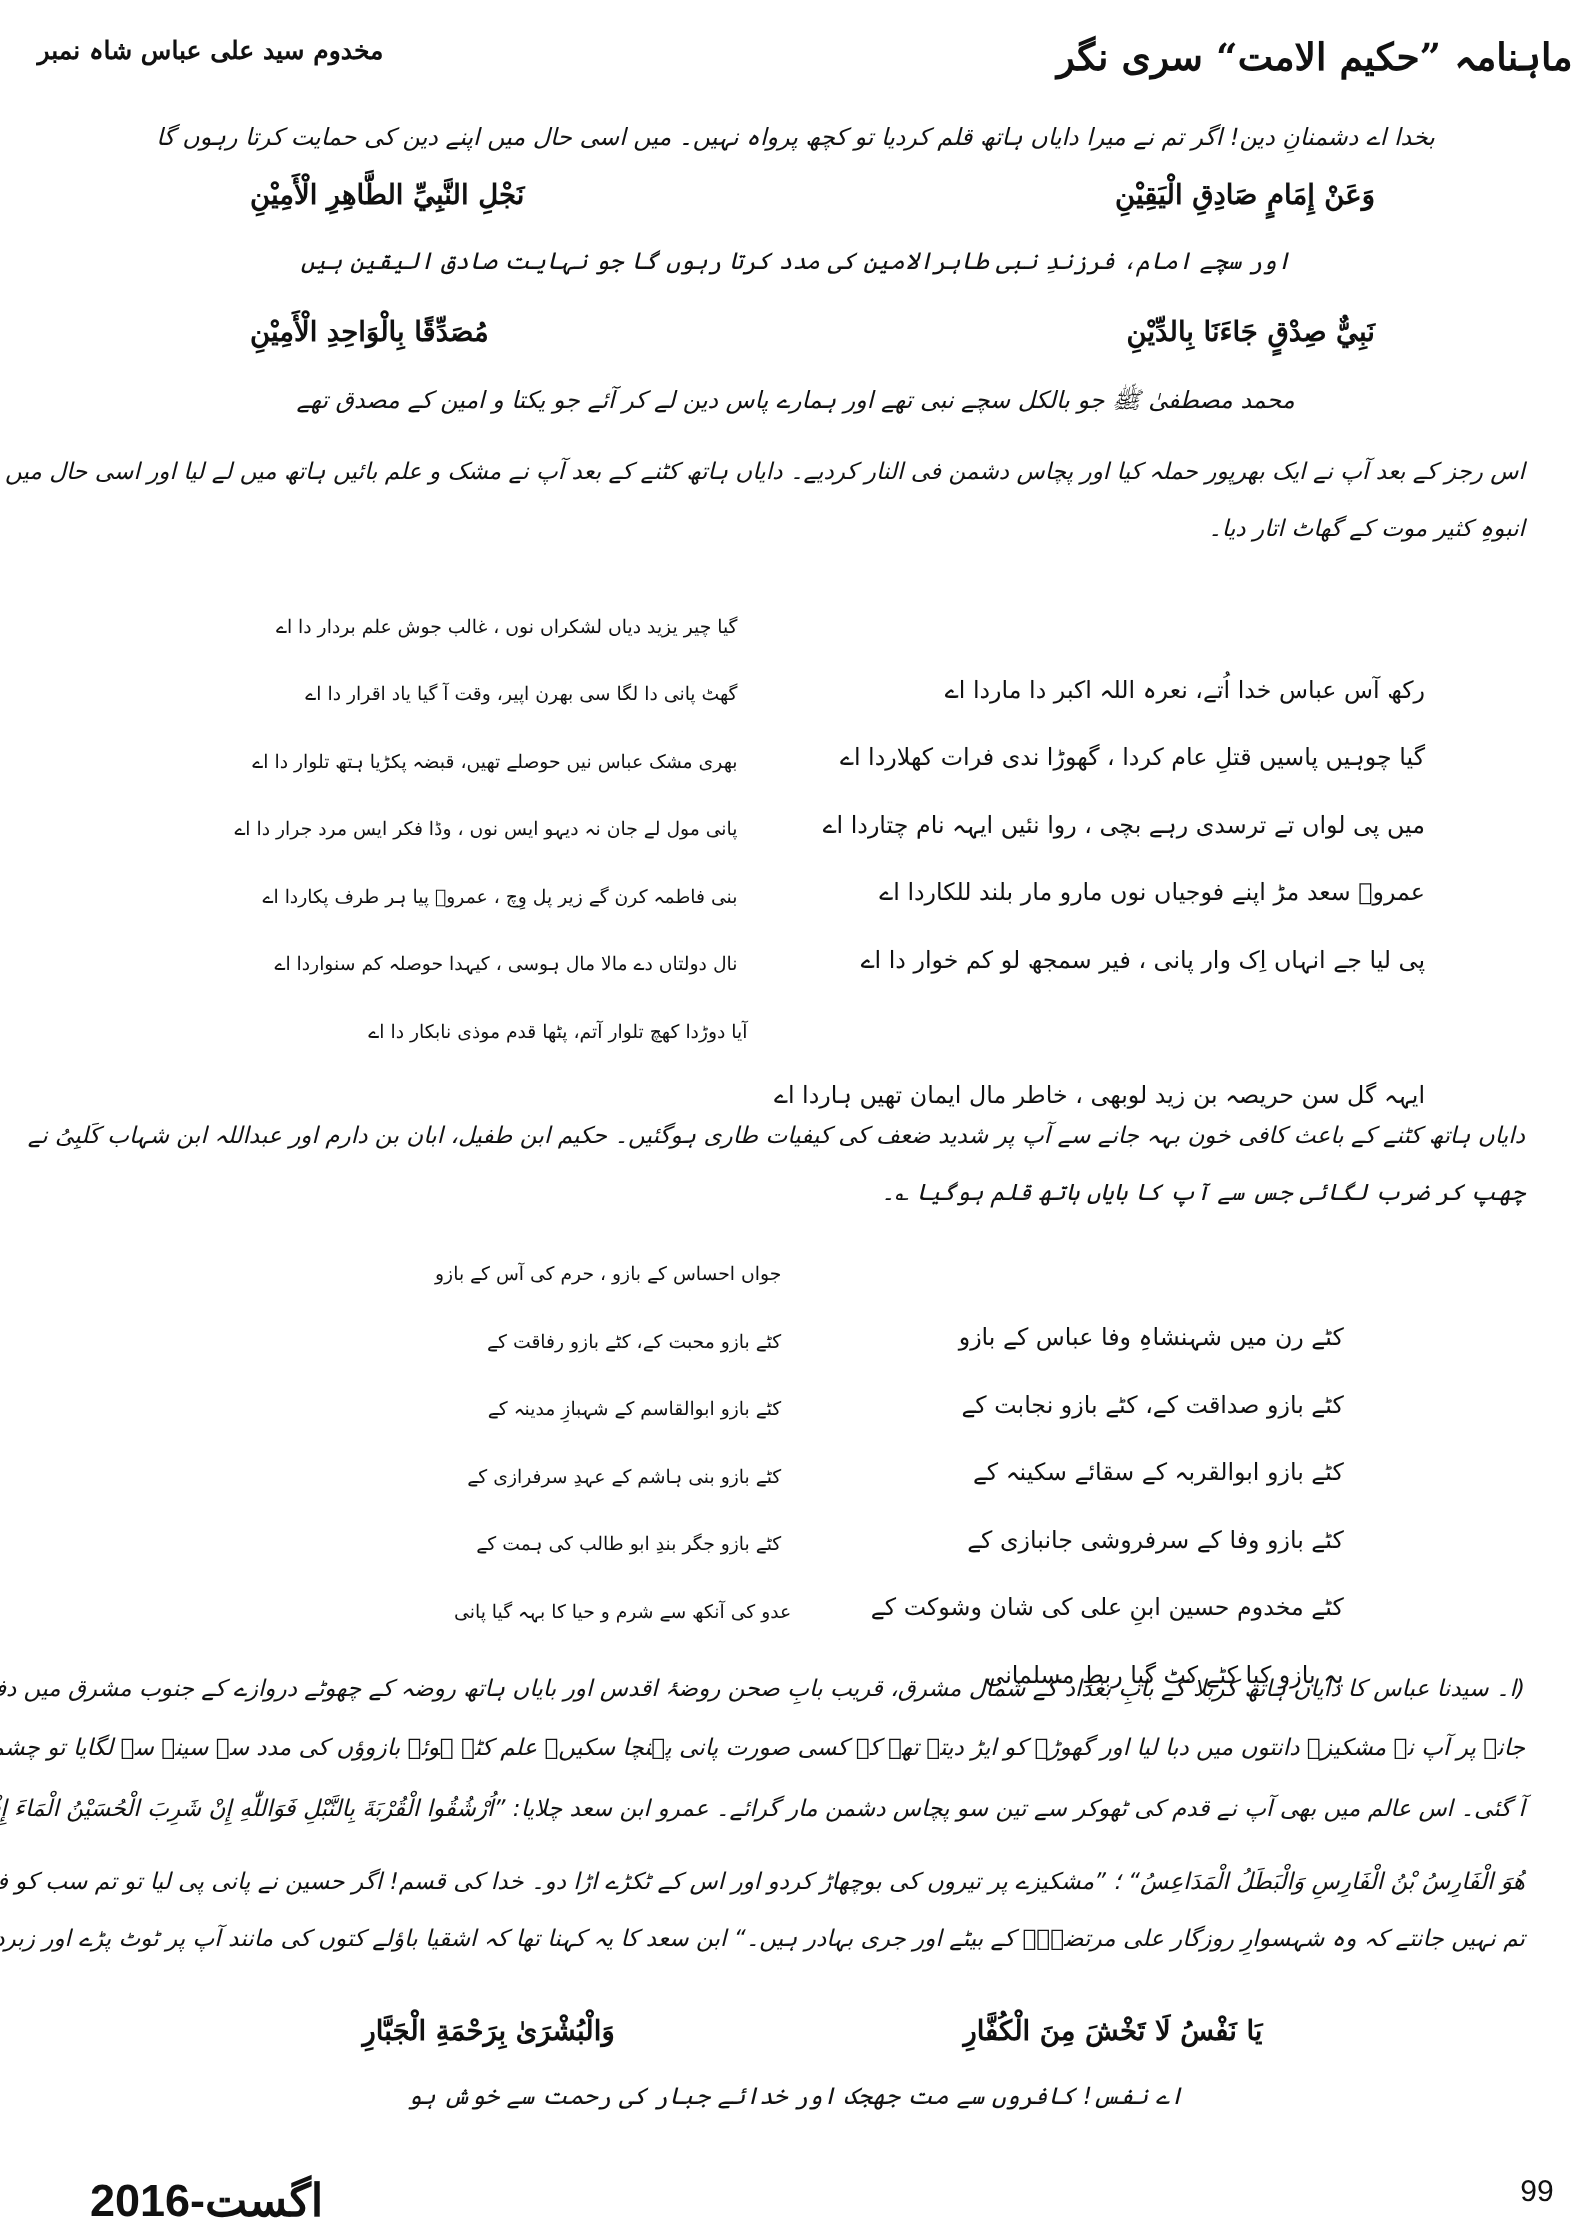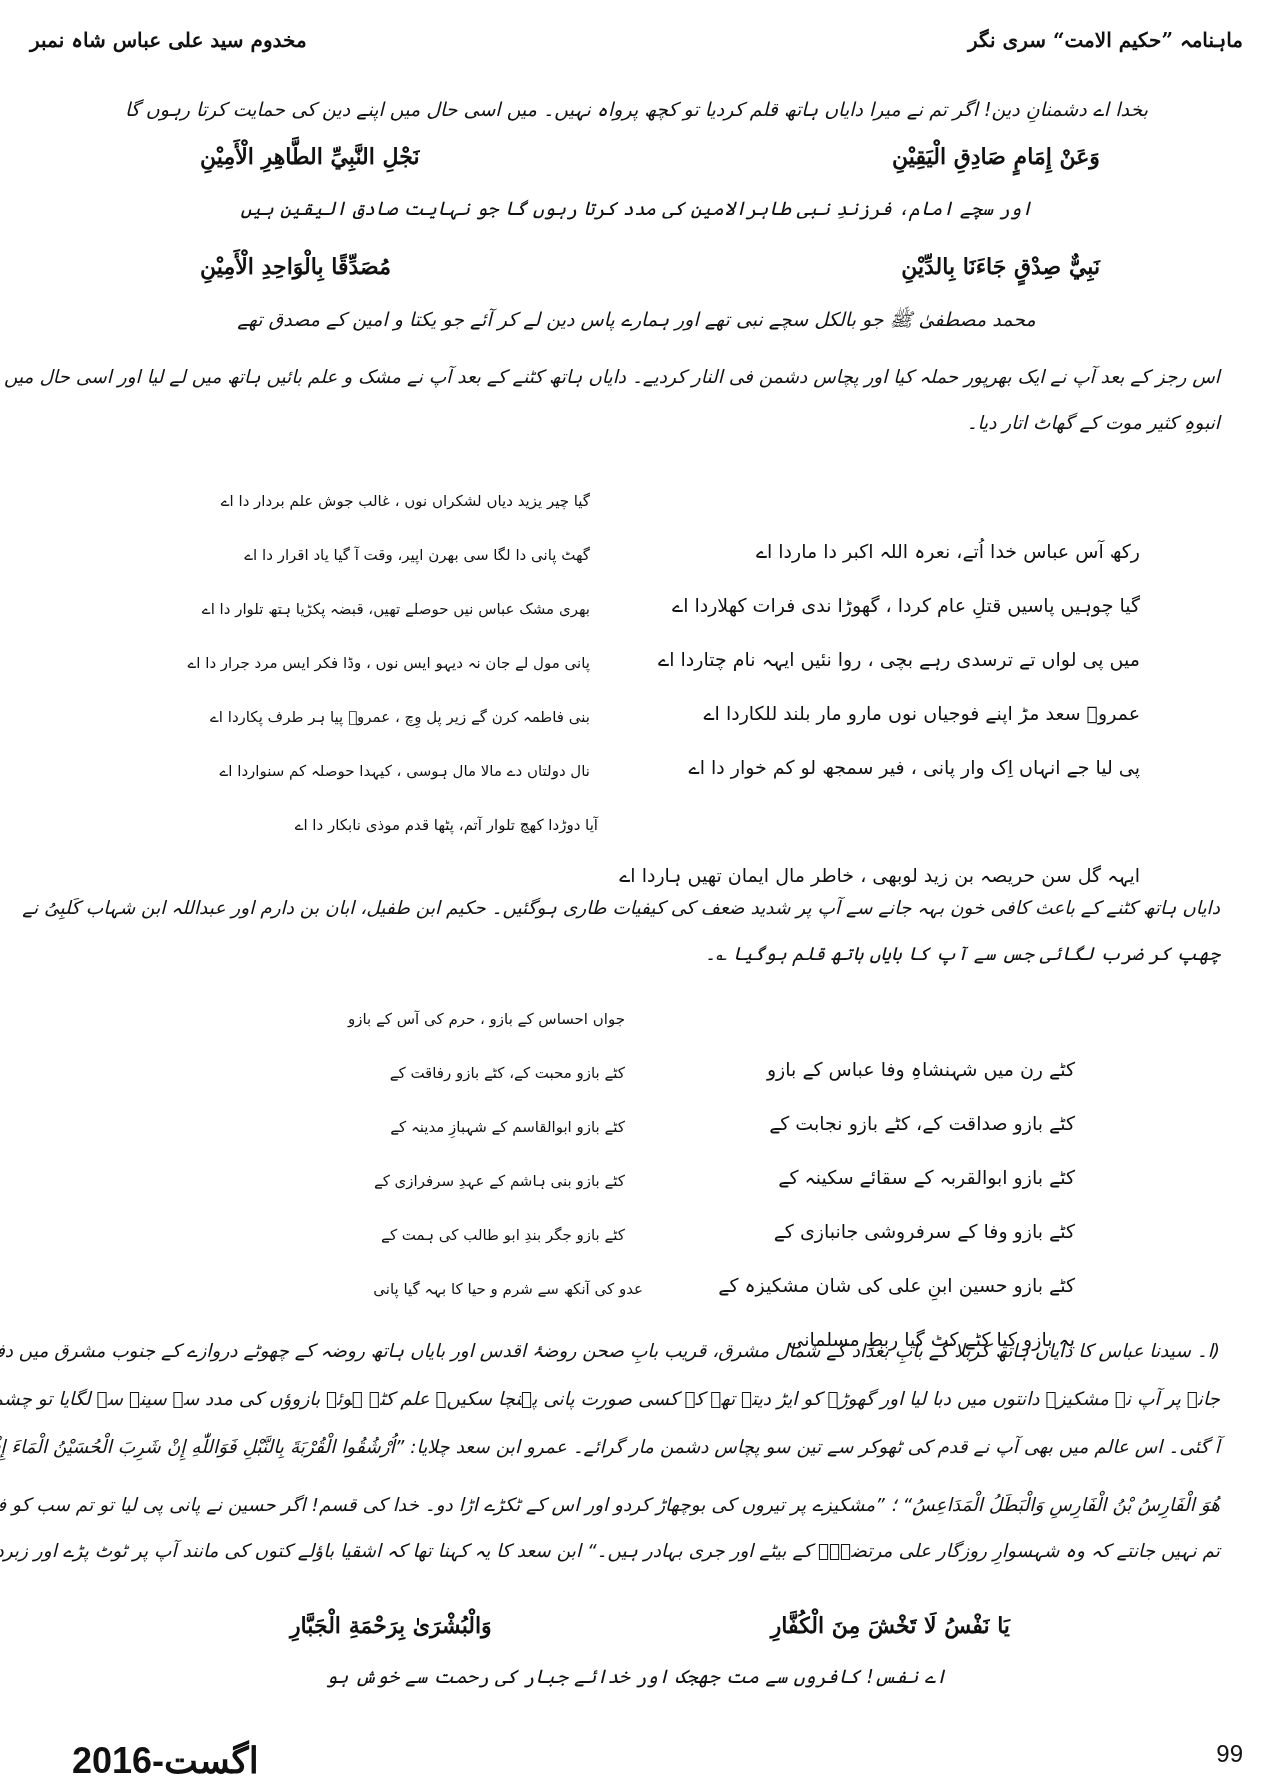--- a/index.html
+++ b/index.html
@@ -3,21 +3,21 @@
 <meta charset="utf-8">
 <style>
   html, body { margin: 0; padding: 0; background: #ffffff; }
   body {
     width: 1273px; height: 1786px; position: relative; overflow: hidden;
     font-family: "DejaVu Sans", sans-serif; color: #111111;
   }
   .page { position: absolute; left: 0; top: 0; width: 1273px; height: 1786px; }
   .rtl { direction: rtl; unicode-bidi: embed; }
   .header-right {
-    position: absolute; right: 30px; top: 28px; font-size: 20px; font-weight: bold;
+    position: absolute; right: 15px; top: 28px; font-size: 30px; font-weight: bold;
     font-family: "DejaVu Serif", serif; white-space: nowrap;
   }
   .header-left {
     position: absolute; left: 30px; top: 28px; font-size: 20px; font-weight: bold;
     font-family: "DejaVu Serif", serif; white-space: nowrap;
   }
   .center-line {
     position: absolute; left: 0; width: 1273px; text-align: center; white-space: nowrap;
     font-size: 19px; font-style: italic;
   }
@@ -112,26 +112,26 @@
     </div>
     <div class="poem-row" style="top:108px;">
       <span class="col-right">کٹے بازو ابوالقربہ کے سقائے سکینہ کے</span>
       <span class="col-left" style="right:450px;">کٹے بازو ابوالقاسم کے شہبازِ مدینہ کے</span>
     </div>
     <div class="poem-row" style="top:162px;">
       <span class="col-right">کٹے بازو وفا کے سرفروشی جانبازی کے</span>
       <span class="col-left" style="right:450px;">کٹے بازو بنی ہاشم کے عہدِ سرفرازی کے</span>
     </div>
     <div class="poem-row" style="top:216px;">
-      <span class="col-right">کٹے بازو حسین ابنِ علی کی شان مشکیزہ کے</span>
+      <span class="col-right">کٹے مخدوم حسین ابنِ علی کی شان وشوکت کے</span>
       <span class="col-left" style="right:450px;">کٹے بازو جگر بندِ ابو طالب کی ہمت کے</span>
     </div>
     <div class="poem-row" style="top:270px;">
       <span class="col-right">یہ بازو کیا کٹے کٹ گیا ربطِ مسلمانی</span>
-      <span class="col-left" style="right:432px;">عدو کی آنکھ سے شرم و حیا کا بہہ گیا پانی</span>
+      <span class="col-left" style="right:442px;">عدو کی آنکھ سے شرم و حیا کا بہہ گیا پانی</span>
     </div>
   </div>
 
   <div class="prose-line rtl" style="top:1340px;">(ا۔ سیدنا عباس کا دایاں ہاتھ کربلا کے بابِ بغداد کے شمال مشرق، قریب بابِ صحن روضۂ اقدس اور بایاں ہاتھ روضہ کے چھوٹے دروازے کے جنوب مشرق میں دفن ہے۔) دونوں ہاتھ کٹ</div>
   <div class="prose-line rtl" style="top:1388px;">جانے پر آپ نے مشکیزہ دانتوں میں دبا لیا اور گھوڑے کو ایڑ دیتے تھے کہ کسی صورت پانی پہنچا سکیں۔ علم کٹے ہوئے بازوؤں کی مدد سے سینے سے لگایا تو چشمِ فلک کو شہیدِ موتہ جعفر طیارؓ کی یاد</div>
   <div class="prose-line rtl" style="top:1436px;">آ گئی۔ اس عالم میں بھی آپ نے قدم کی ٹھوکر سے تین سو پچاس دشمن مار گرائے۔ عمرو ابن سعد چلایا: ”اُرْشُقُوا الْقُرْبَةَ بِالنَّبْلِ فَوَاللّٰهِ إِنْ شَرِبَ الْحُسَيْنُ الْمَاءَ إِفْنَاكُمْ عَنْ أُخْرِجِكُمْ أَمَا</div>
   <div class="prose-line rtl" style="top:1494px;">هُوَ الْفَارِسُ بْنُ الْفَارِسِ وَالْبَطَلُ الْمَدَاعِسُ“ ؛ ”مشکیزے پر تیروں کی بوچھاڑ کردو اور اس کے ٹکڑے اڑا دو۔ خدا کی قسم! اگر حسین نے پانی پی لیا تو تم سب کو فنا کرکے چھوڑیں گے۔ کیا</div>
   <div class="prose-line rtl" style="top:1540px;">تم نہیں جانتے کہ وہ شہسوارِ روزگار علی مرتضیٰؑ کے بیٹے اور جری بہادر ہیں۔“ ابن سعد کا یہ کہنا تھا کہ اشقیا باؤلے کتوں کی مانند آپ پر ٹوٹ پڑے اور زبردست حملہ کیا۔ آپ نے فرمایا؛</div>
 
   <div class="arabic-couplet rtl" style="top:1612px; left:290px; width:720px;">

